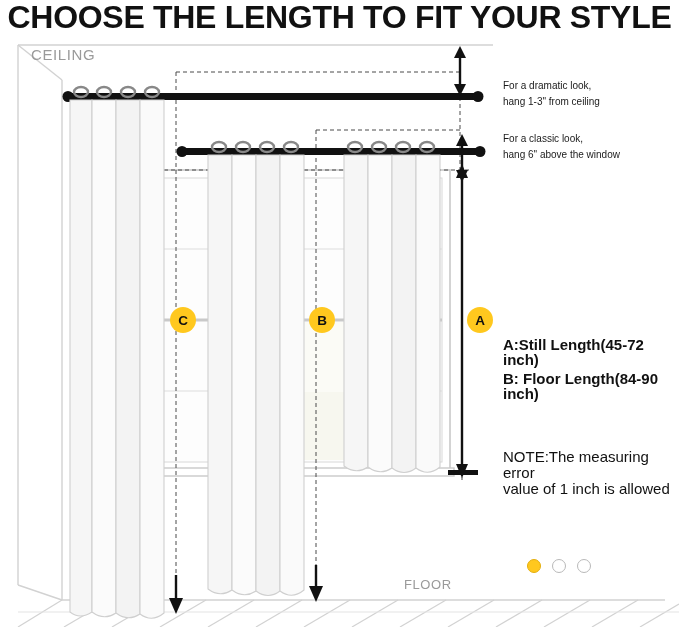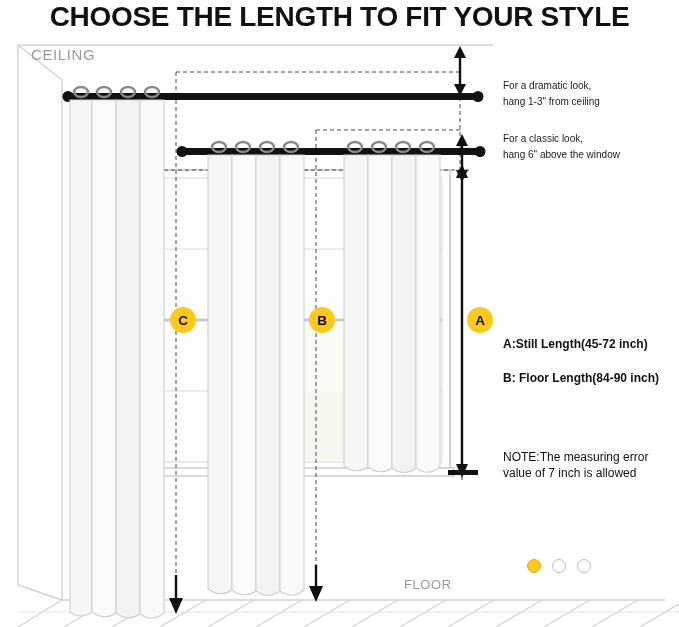--- a/index.html
+++ b/index.html
@@ -13,21 +13,21 @@
     overflow: hidden;
   }
 
   #stage { position: absolute; left: 0; top: 0; width: 679px; height: 627px; }
 
   .title {
     position: absolute;
     left: 0; top: 0;
     width: 679px;
     text-align: center;
-    font-size: 28px;
+    font-size: 32px;
     font-weight: bold;
     letter-spacing: -0.3px;
     color: #111111;
     line-height: 34px;
     white-space: nowrap;
   }
 
   svg.diagram { position: absolute; left: 0; top: 0; }
 
   .lbl {
@@ -54,21 +54,21 @@
     font-size: 10px;
     line-height: 15.5px;
     color: #1a1a1a;
   }
   .callout-dramatic { left: 503px; top: 78px; }
   .callout-classic  { left: 503px; top: 131px; }
 
   .legend {
     position: absolute;
     left: 503px;
-    font-size: 12px;
+    font-size: 15px;
     font-weight: bold;
     color: #111111;
     line-height: 15px;
   }
   .legend-a { top: 337px; }
   .legend-b { top: 371px; }
   .legend-c { top: 405px; }
   .legend-note { top: 449px; font-weight: normal; line-height: 16px; }
 
   .marker {
@@ -273,21 +273,21 @@
   <div class="callout callout-classic">
     <div>For a classic look,</div>
     <div>hang 6" above the window</div>
   </div>
 
   <div class="legend legend-a">A:Still Length(45-72 inch)</div>
   <div class="legend legend-b">B: Floor Length(84-90 inch)</div>
 
   <div class="legend legend-note">
     <div>NOTE:The measuring error</div>
-    <div>value of 7 inch is allowed</div>
+    <div>value of 1 inch is allowed</div>
   </div>
 
   <div class="marker marker-c">C</div>
   <div class="marker marker-b">B</div>
   <div class="marker marker-a">A</div>
 
   <div class="dots">
     <span class="dot active"></span>
     <span class="dot"></span>
     <span class="dot"></span>

